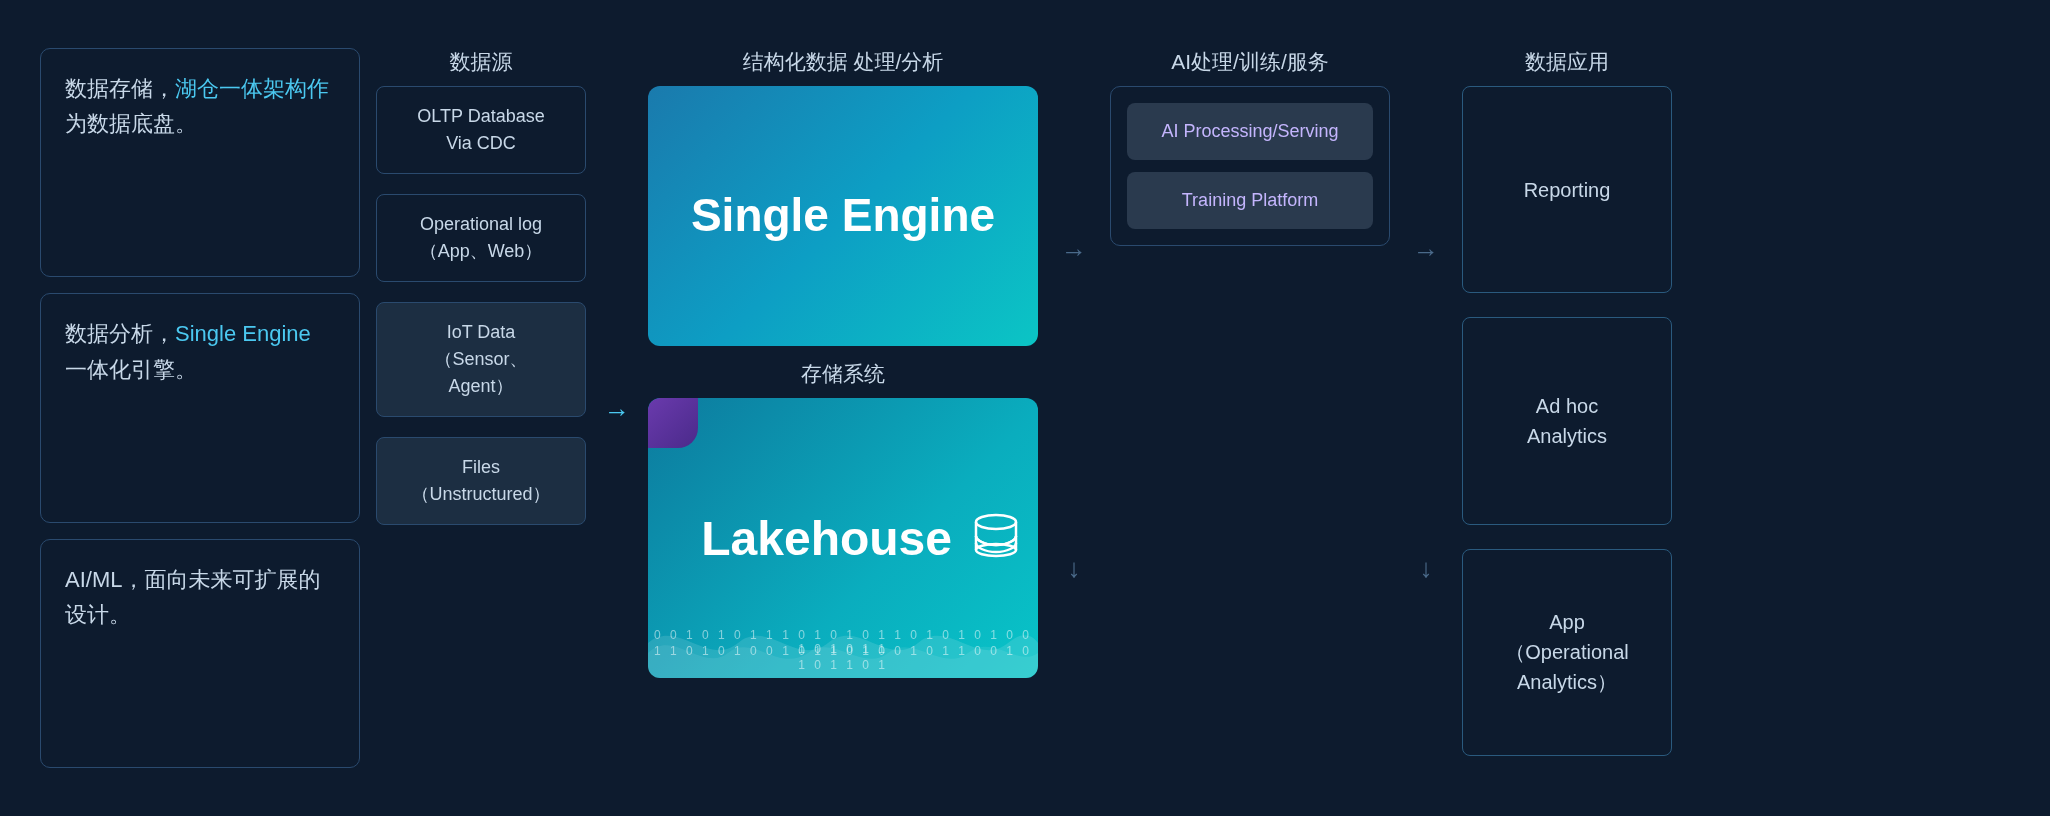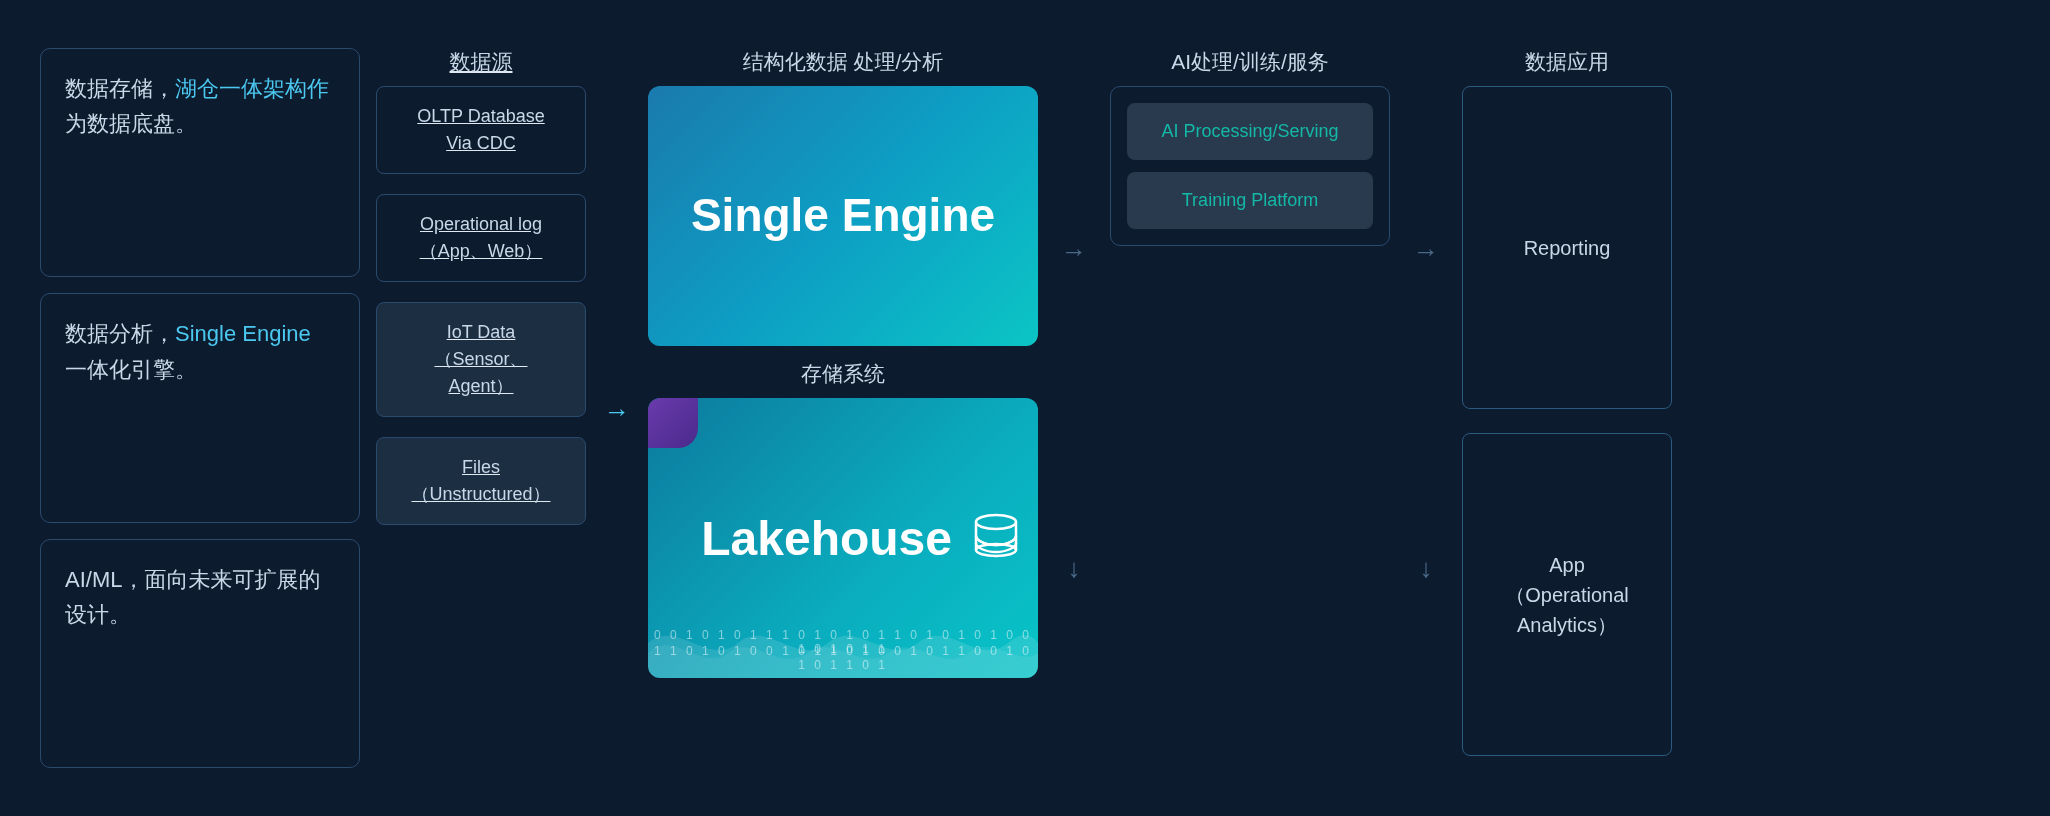--- a/index.html
+++ b/index.html
@@ -126,21 +126,21 @@
       color: rgba(255,255,255,0.5);
       letter-spacing: 3px;
       z-index: 3;
     }
 
     .ai-sub-box {
       background: #2a3a4e;
       border-radius: 8px;
       padding: 18px 14px;
       font-size: 18px;
-      color: #14b8a6;
+      color: #c4b5fd;
       text-align: center;
     }
 
     .app-box {
       border: 1.5px solid #2a5a7e;
       border-radius: 8px;
       padding: 20px 14px;
       font-size: 20px;
       color: #c8d8e8;
       text-align: center;
@@ -217,21 +217,21 @@
         <p>
           <span>数据分析，</span><span class="text-highlight">Single Engine</span><br>
           <span>一体化引擎。</span>
         </p>
       </div>
       <div class="text-box">
         <p>AI/ML，面向未来可扩展的<br>设计。</p>
       </div>
     </div>
 
-    <div style="display:flex;flex-direction:column;width:210px;text-decoration:underline;">
+    <div style="display:flex;flex-direction:column;width:210px;">
       <div class="section-label">数据源</div>
       <div style="display:flex;flex-direction:column;gap:10px;flex:1;">
         <div class="source-box">OLTP Database<br>Via CDC</div>
         <div class="source-box">Operational log<br>（App、Web）</div>
         <div class="source-box dark">IoT Data<br>（Sensor、<br>Agent）</div>
         <div class="source-box dark">Files<br>（Unstructured）</div>
       </div>
     </div>
 
     <div style="display:flex;align-items:center;justify-content:center;width:30px;">
@@ -305,19 +305,22 @@
       <span style="font-size:26px;color:#4a6a8a;">↓</span>
     </div>
 
     <div style="display:flex;flex-direction:column;width:210px;">
       <div class="section-label">数据应用</div>
       <div style="display:flex;flex-direction:column;gap:12px;flex:1;">
         <div class="app-box">
           <span>Reporting</span>
         </div>
         <div class="app-box">
+          <span>Ad hoc<br>Analytics</span>
+        </div>
+        <div class="app-box">
           <span>App<br>（Operational<br>Analytics）</span>
         </div>
       </div>
     </div>
 
   </div>
 </div>
 
 </body></html>

